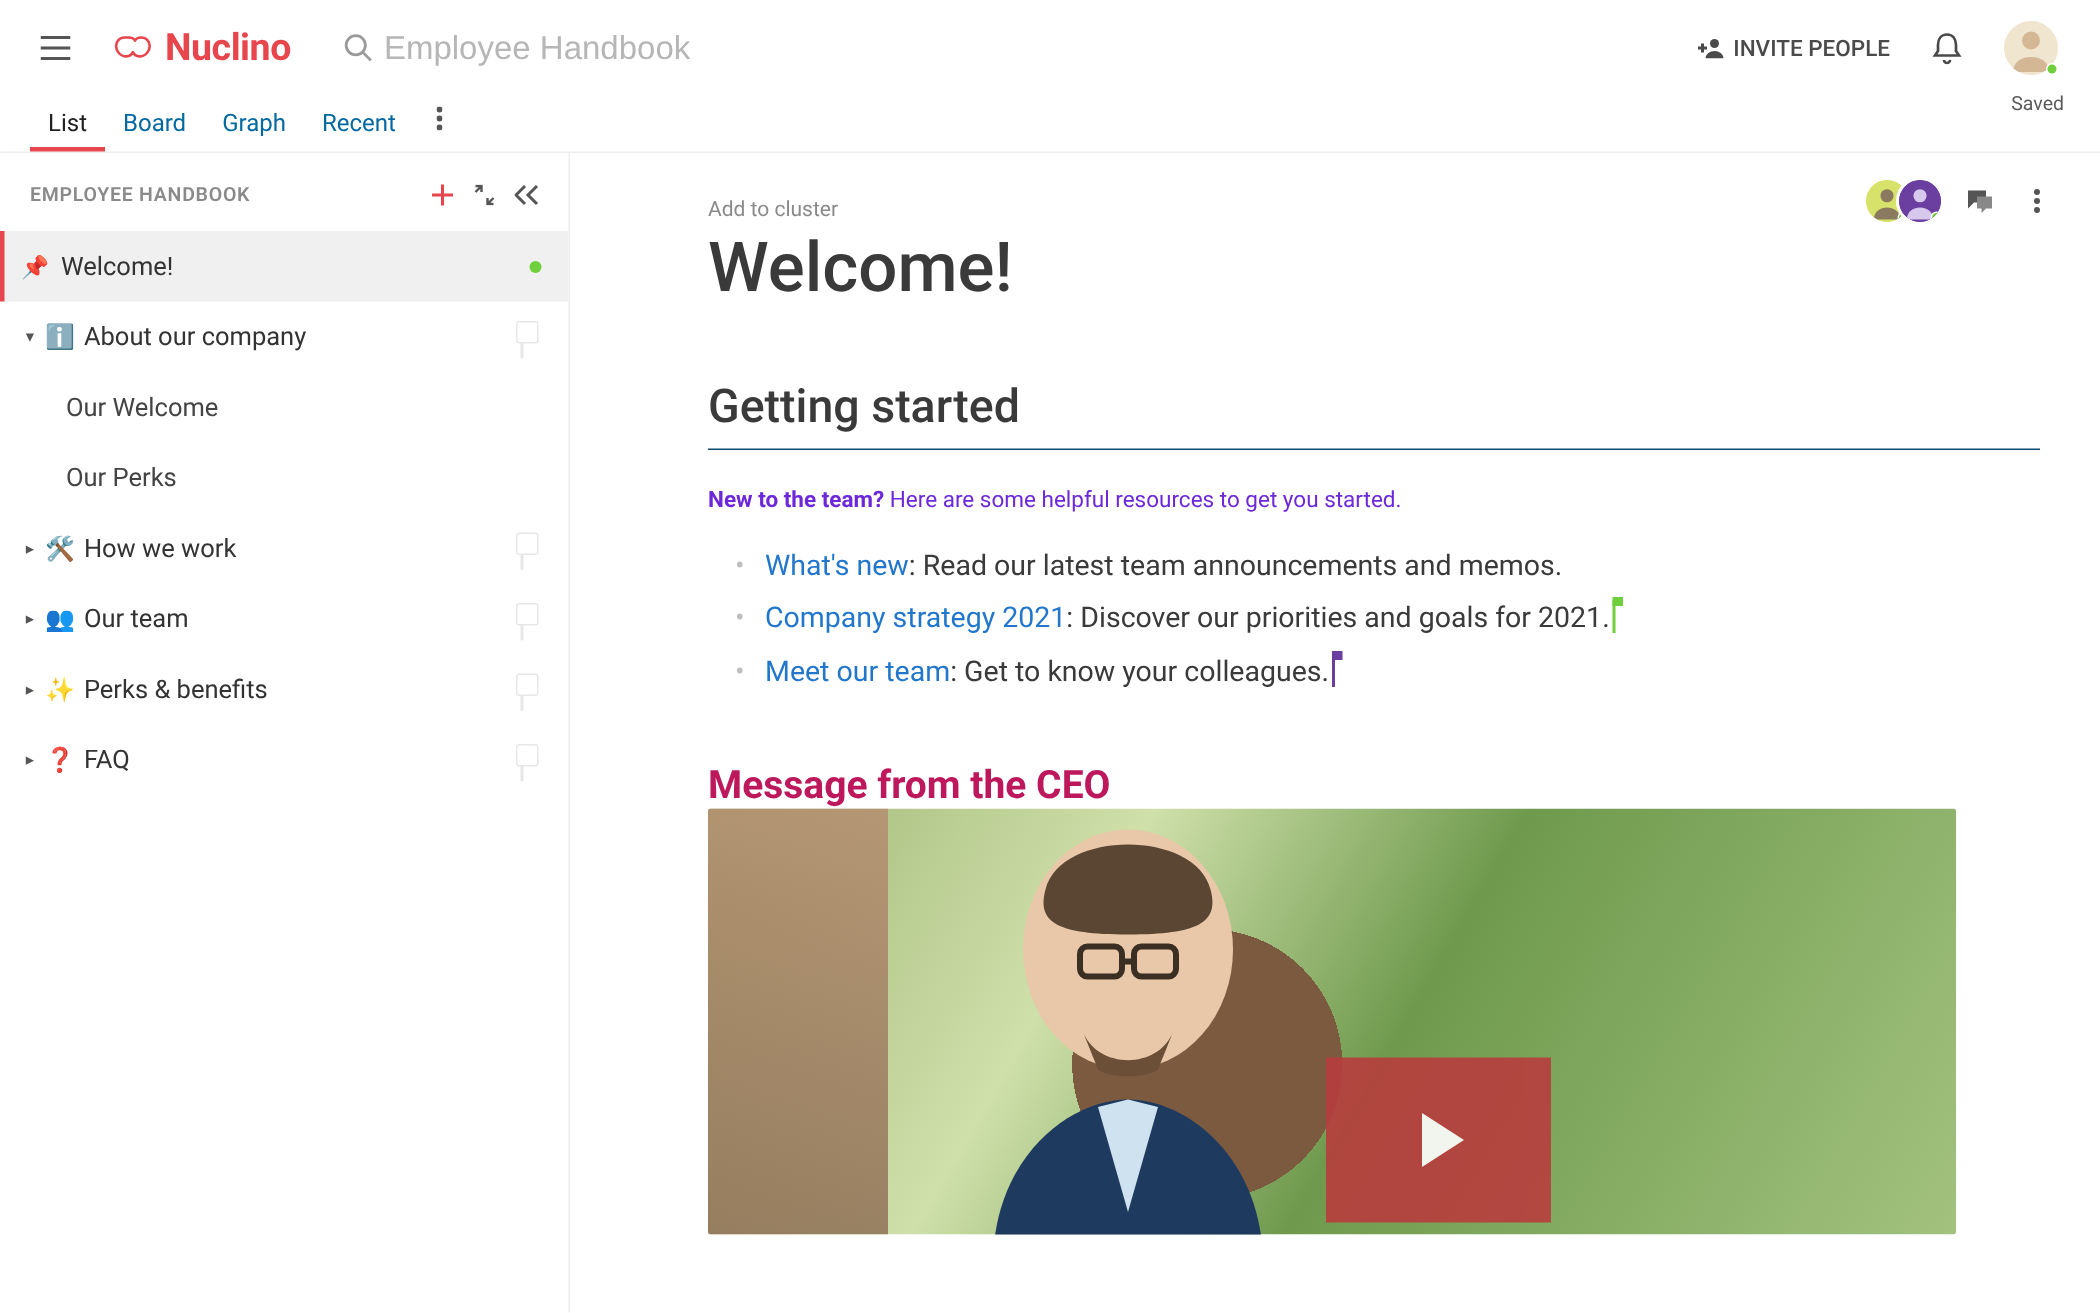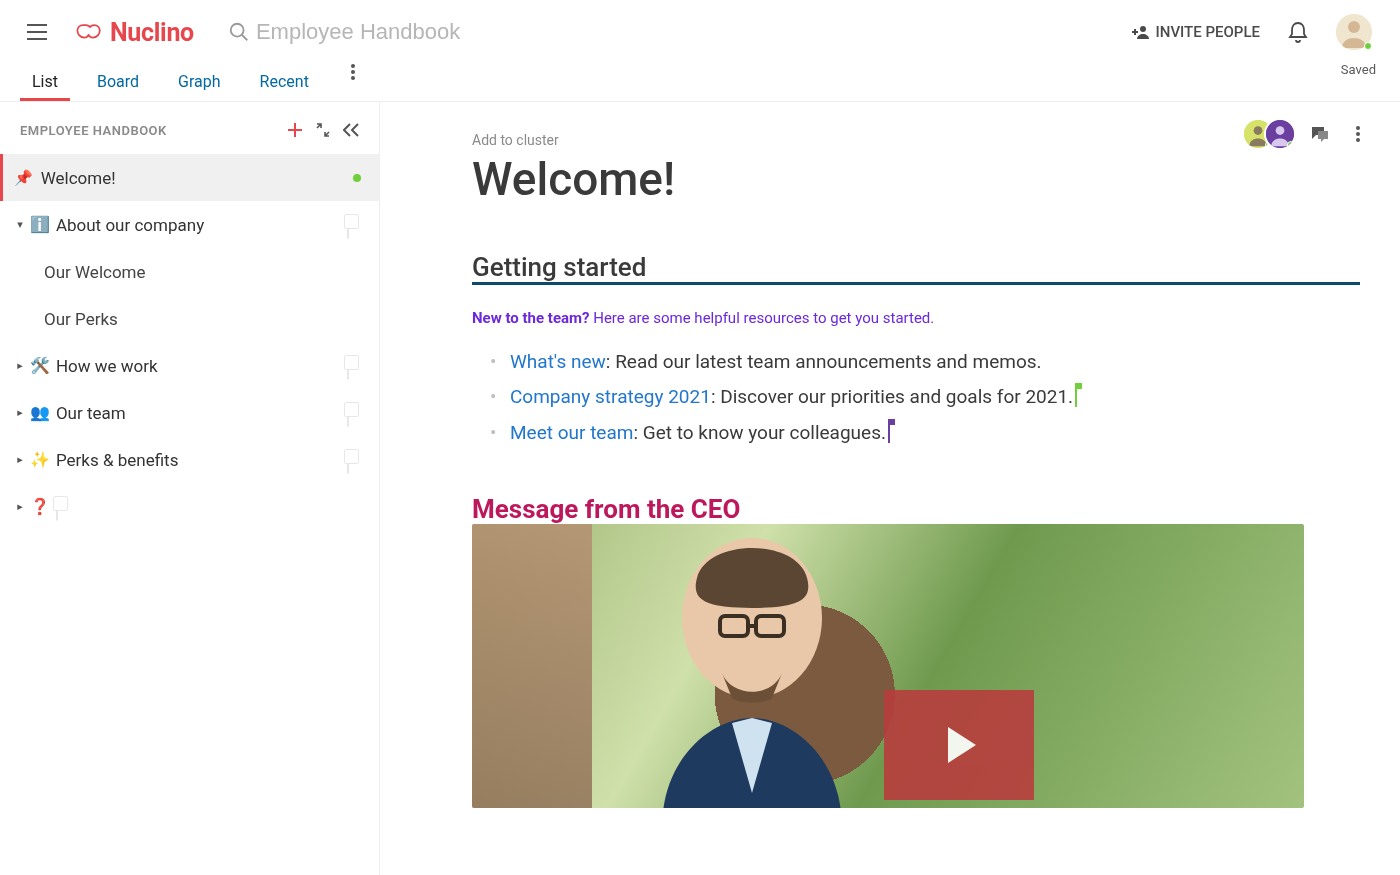--- a/index.html
+++ b/index.html
@@ -72,26 +72,25 @@
   .presence-dot {
     position: absolute;
     width: 8px; height: 8px; border-radius: 50%;
     background: #6fcf3c;
     bottom: 0; right: 0;
     border: 1.5px solid #fff;
   }
 
   
   .tabstrip {
-    display: flex; align-items: flex-start;
+    display: flex; align-items: center;
     height: 38px;
     padding: 0 20px;
     border-bottom: 1px solid #eee;
     position: relative;
-    gap: 15px;
   }
   .tab {
     padding: 8px 12px 10px 12px;
     color: #0369a1; font-size: 16px;
     cursor: pointer;
   }
   .tab.active {
     color: #222;
     border-bottom: 3px solid #e8464d;
     padding-bottom: 7px;
@@ -196,22 +195,23 @@
 
   .breadcrumb {
     color: #8a8a8a; font-size: 14px; margin-bottom: 4px;
     cursor: pointer;
   }
   .title {
     font-size: 46px; font-weight: 500; color: #3a3a3a;
     margin-top: 4px; margin-bottom: 46px;
   }
   h2.section {
-    font-size: 26px; font-weight: 500; color: #3a3a3a;
-    border-bottom: 3px solid #0c4a6e;
+    font-size: 31px; font-weight: 500; color: #3a3a3a;
+    border-bottom: 1px solid #0c4a6e;
+    padding-bottom: 10px;
   }
   .para { font-size: 15px; color: #6d28d9; margin-top: 22px; line-height: 1.55;}
   .para strong { font-weight: 700; }
   ul.bullets { margin: 14px 0 0 24px; }
   ul.bullets li {
     font-size: 19px; line-height: 1.85; color: #3a3a3a;
     list-style: none; position: relative; padding-left: 14px;
   }
   ul.bullets li::before {
     content: "•"; position: absolute; left: -6px; color: #bfbfbf;
@@ -384,20 +384,21 @@
       </div>
       <div class="node">
         <span class="caret">▸</span>
         <span class="emoji">✨</span>
         <span class="label">Perks &amp; benefits</span>
         <span class="copy-icon"><span class="copybox"></span></span>
       </div>
       <div class="node">
         <span class="caret">▸</span>
         <span class="emoji">❓</span>
+        <span class="label">FAQ</span>
         <span class="copy-icon"><span class="copybox"></span></span>
       </div>
     </div>
   </aside>
 
   <section class="doc">
 
     <div class="doc-tools">
       <div style="display:flex;">
         <div class="collab-avatar" style="background:#d6e26a">

